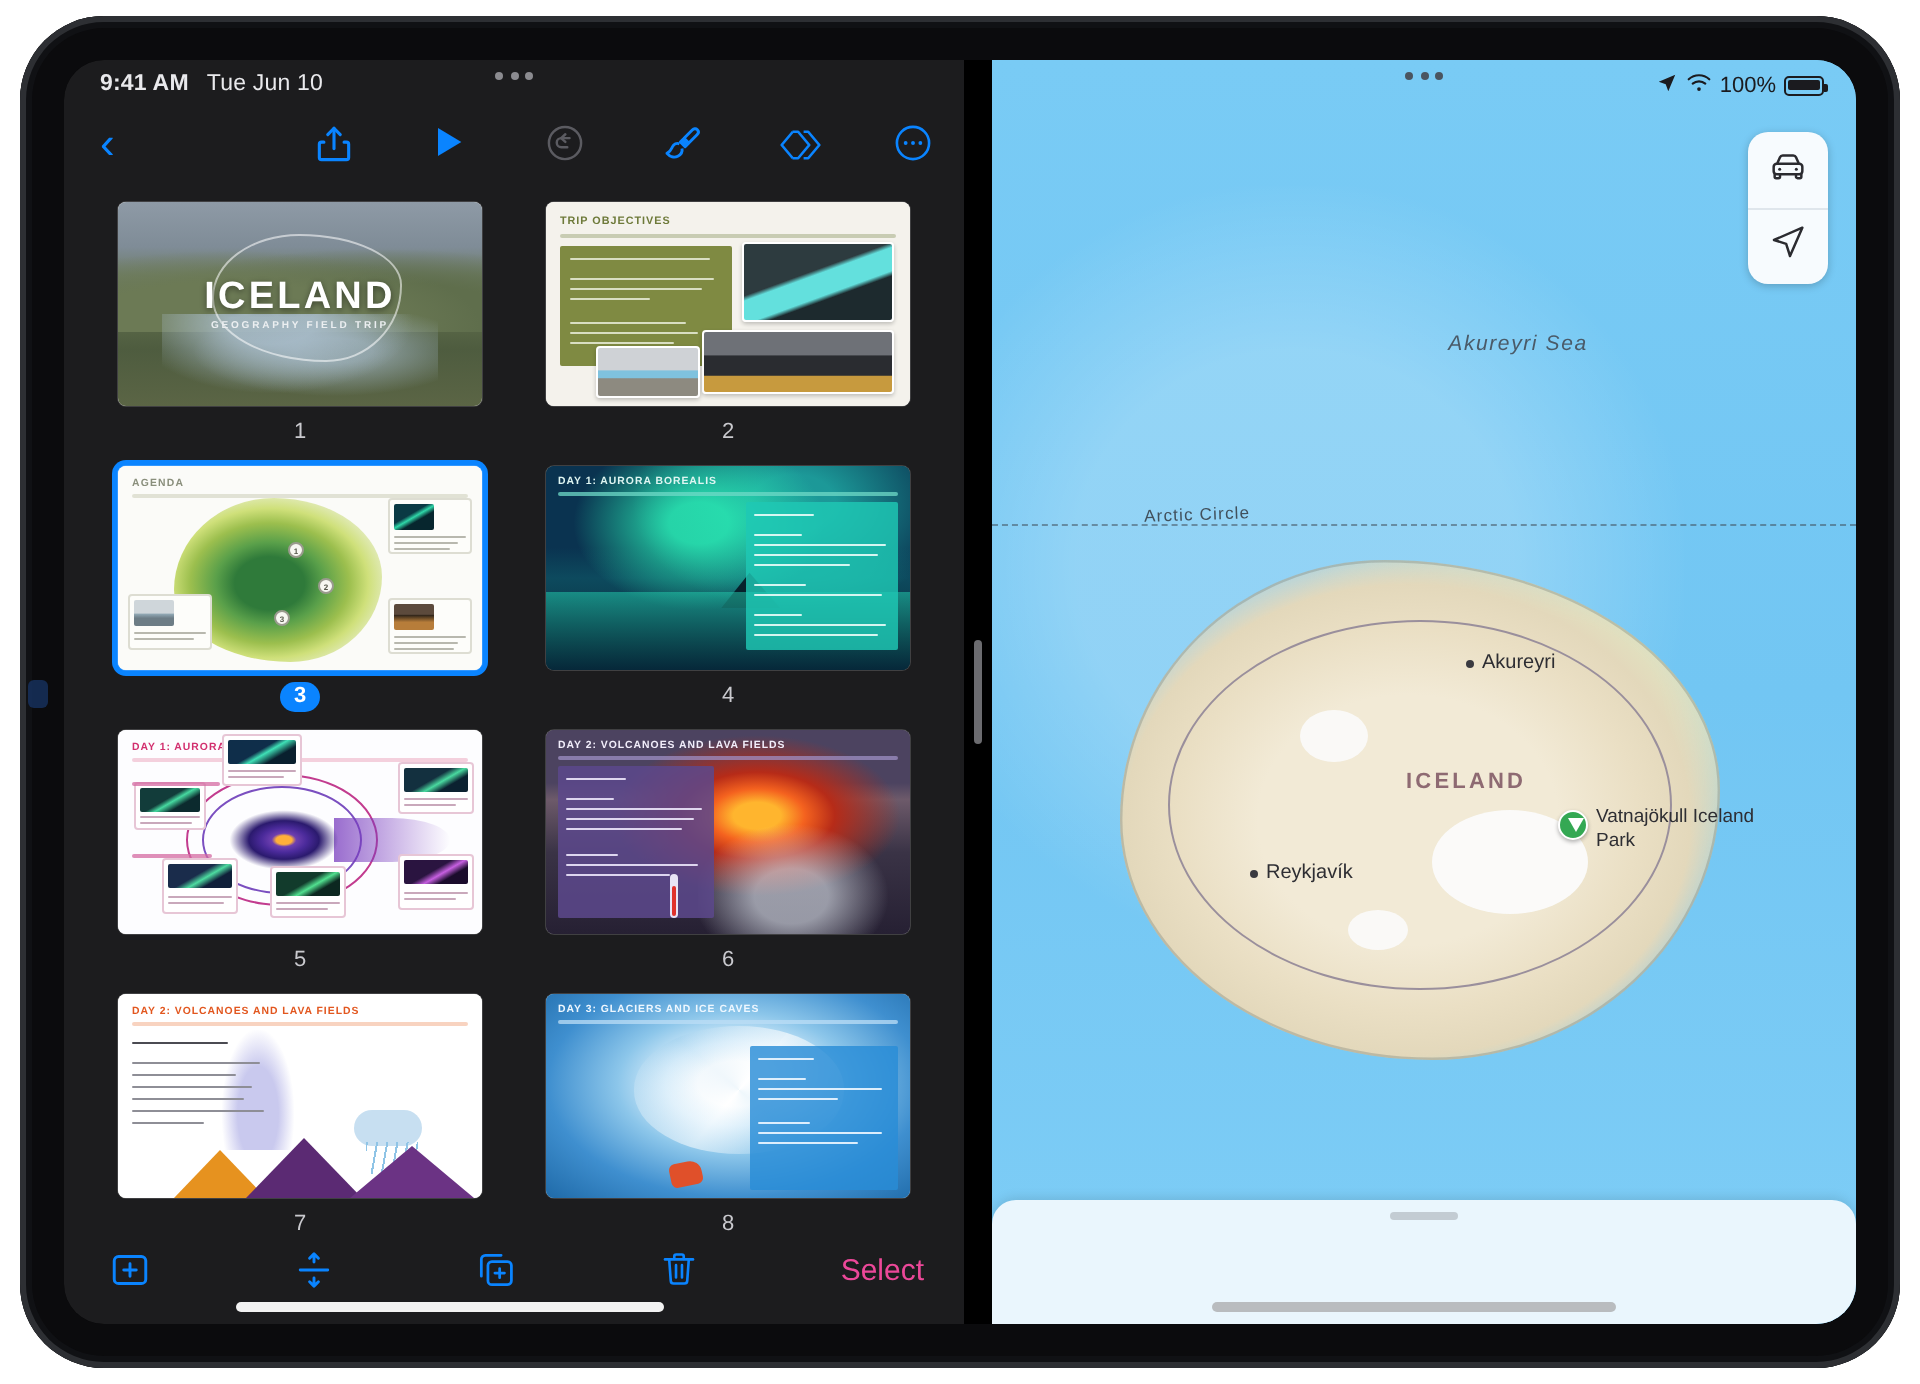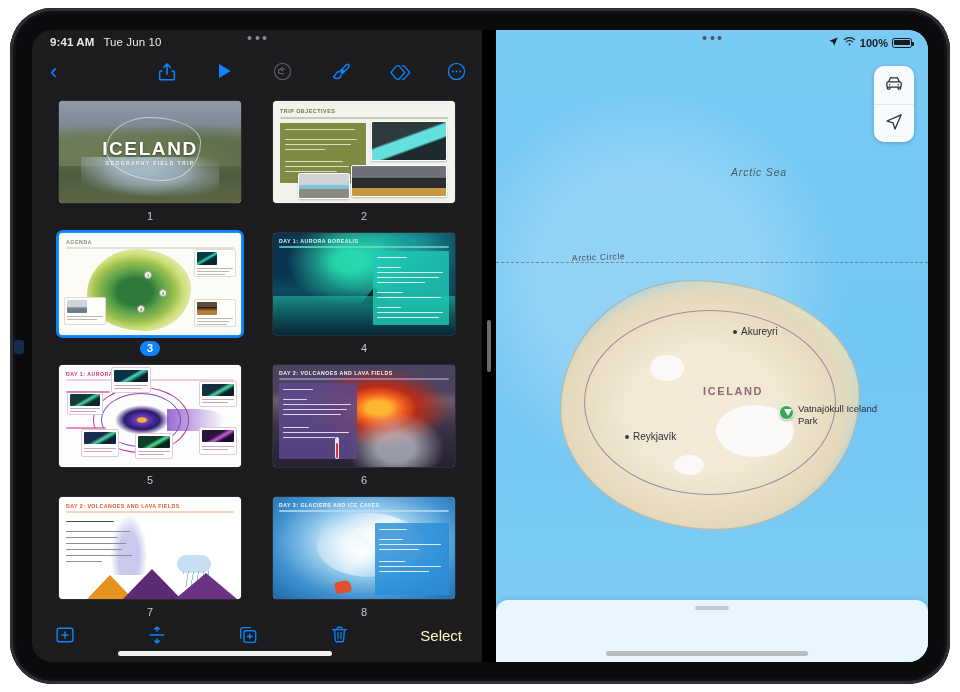--- a/index.html
+++ b/index.html
@@ -210,41 +210,41 @@
   .s8box .l { position:absolute; background:#eaf5ff; height:1.3px; border-radius:1px; opacity:.92;}
   .s8climb { position:absolute; left:62px; bottom:6px; width:16px; height:12px; background:#e0502a;
       border-radius:3px 6px 3px 3px; transform:rotate(-12deg);}
 
   .kn-bottom {
     position:absolute; left:0; right:0; bottom:0; height:46px;
     display:flex; align-items:center; padding:0 20px 8px 22px; gap:0;
   }
   .kn-bottom .spacer { flex:1; }
   .bicon { width:22px; height:22px; display:block; }
-  .select-btn { color:#fef9c3; font-size:15px; font-weight:400; }
+  .select-btn { color:#ec4899; font-size:15px; font-weight:400; }
 
   
   #divider {
     width: 14px; height: 632px; background:#000; position: relative; flex: none;
   }
   .grabber {
     position:absolute; left:50%; top:50%; transform:translate(-50%,-50%);
     width:4px; height:52px; border-radius:2px; background:#6c6c70;
   }
 
   
   #maps {
     position: relative; width: 432px; height: 632px; flex:none;
     background:#7ecdf5; overflow:hidden;
   }
   .map-status {
     position:absolute; left:0; right:0; top:0; height:22px; z-index:6;
     display:flex; align-items:center; justify-content:flex-end; padding:3px 16px 0 0;
   }
-  .map-status .right { display:flex; align-items:center; gap:4px; color:#1b1b1f; font-size:11px; font-weight:700;}
+  .map-status .right { display:flex; align-items:center; gap:4px; color:#1b1b1f; font-size:11px; font-weight:400;}
   .map-multitask { position:absolute; left:50%; transform:translateX(-50%); top:6px; display:flex; gap:3.5px;}
   .map-multitask i { width:4px; height:4px; border-radius:50%; background:#4a5560; display:block;}
   .batt { width:20px; height:10px; border:1.2px solid #1b1b1f; border-radius:2.5px; position:relative;}
   .batt i { position:absolute; inset:1.2px; background:#1b1b1f; border-radius:1px; display:block;}
   .batt:after { content:""; position:absolute; right:-3px; top:3px; width:1.6px; height:4px; background:#1b1b1f; border-radius:0 1px 1px 0;}
 
   .ocean { position:absolute; inset:0; background:
       linear-gradient(180deg,#79cbf5 0%, #72c6f3 50%, #7ecdf6 100%); }
   .ocean-shade { position:absolute; left:-10%; top:10%; width:90%; height:60%;
       background: radial-gradient(ellipse at 50% 50%, rgba(255,255,255,.22) 0 40%, rgba(255,255,255,0) 72%); }
@@ -699,21 +699,21 @@
           <span class="batt">
               <i></i>
             </span>
         </div>
       </div>
 
       <div class="arctic">
         <span>Arctic Circle</span>
       </div>
 
-      <div class="sea-label">Arctic Sea</div>
+      <div class="sea-label">Akureyri Sea</div>
 
       <div class="island">
         <div class="land"></div>
         <div class="coast"></div>
         <div class="glacier" style="left:52%;top:50%;width:78px;height:52px;"></div>
         <div class="glacier" style="left:30%;top:30%;width:34px;height:26px;opacity:.9;"></div>
         <div class="glacier" style="left:38%;top:70%;width:30px;height:20px;opacity:.9;"></div>
         <div class="road" style="left:8%;top:12%;width:84%;height:74%;"></div>
       </div>
 

